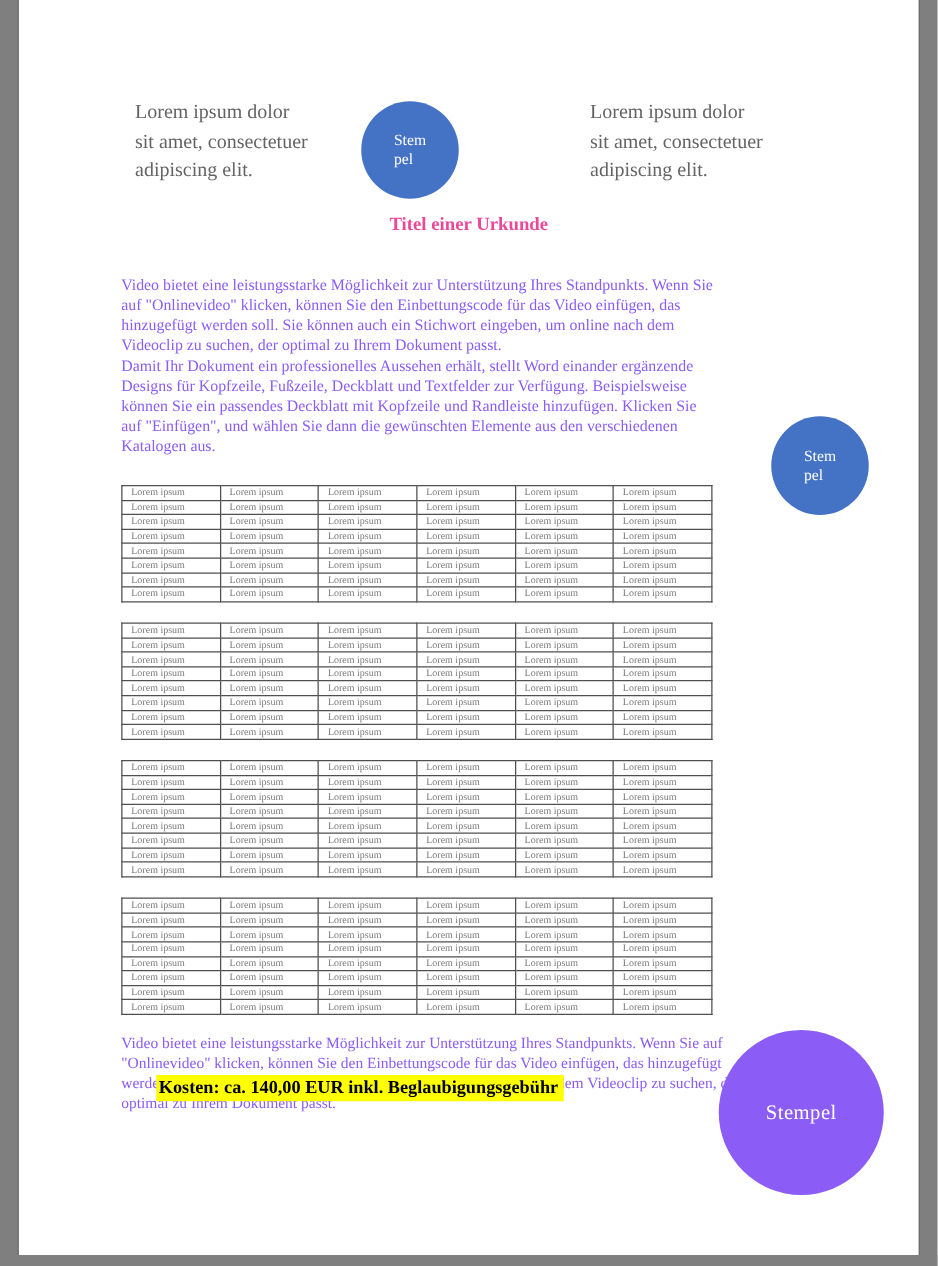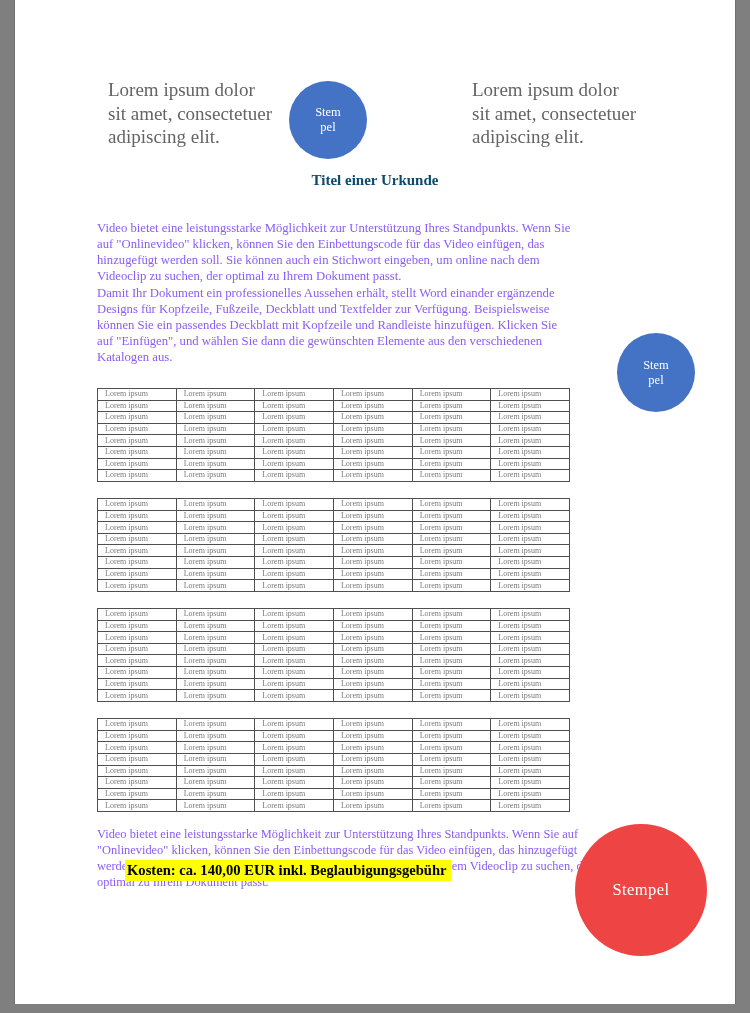--- a/index.html
+++ b/index.html
@@ -9,39 +9,39 @@
     font-family:"Liberation Serif", serif;
   }
   #page{position:absolute;left:0;top:0;width:750px;height:1013px;background:#ffffff;}
   .edge{position:absolute;background:#7f7f7f;z-index:10;}
   #edge-left{left:0;top:0;width:14px;height:1013px;border-right:1px solid #6e6e6e;}
   #edge-right{left:735px;top:0;width:15px;height:1013px;border-left:1px solid #6e6e6e;}
   #edge-bottom{left:0;top:1004px;width:750px;height:9px;}
 
   .lorem-top{
     position:absolute;top:78px;width:220px;
-    font-size:19px;line-height:23.5px;color:#646464;
+    font-size:16px;line-height:23.5px;color:#646464;
     white-space:pre-line;z-index:1;
   }
   #lorem-left{left:108px;}
   #lorem-right{left:472px;}
 
   .stamp{
     position:absolute;border-radius:50%;
     display:flex;align-items:center;justify-content:center;
-    text-align:center;white-space:pre-line;z-index:5;
+    text-align:left;white-space:pre-line;z-index:5;
     background:#4472c4;color:#ffffff;
   }
   #stamp-top{left:289px;top:81px;width:78px;height:78px;font-size:12.5px;line-height:15px;}
   #stamp-mid{left:617px;top:333px;width:78px;height:79px;font-size:12.5px;line-height:15px;}
   #stamp-bottom{left:575px;top:824px;width:132px;height:132px;font-size:16.5px;letter-spacing:.4px;}
 
   #doc-title{
     position:absolute;left:0;top:172px;width:750px;text-align:center;
-    font-weight:bold;font-size:15px;color:#0c4a6e;z-index:1;
+    font-weight:bold;font-size:15px;color:#ec4899;z-index:1;
   }
   .bodytext{
     position:absolute;color:#8b5cf6;white-space:pre-line;z-index:1;
   }
   #intro{left:97px;top:220px;width:600px;font-size:12.7px;line-height:16.15px;}
   #closing{left:97px;top:826px;width:615px;font-size:12.4px;line-height:16px;}
 
   #tables{position:absolute;left:97px;top:388px;width:560px;z-index:1;}
   table.lorem{
     border-collapse:collapse;width:473px;margin:0 0 16.3px 0;table-layout:fixed;
@@ -367,19 +367,19 @@
   <div id="cost">
     <span style="background: rgb(255, 255, 0);">Kosten: ca. 140,00 EUR inkl. Beglaubigungsgebühr</span>
   </div>
 
   <div id="stamp-top" class="stamp" style="background: rgb(68, 114, 196); color: rgb(255, 255, 255);">Stem
 pel</div>
 
   <div id="stamp-mid" class="stamp" style="background: rgb(68, 114, 196); color: rgb(255, 255, 255);">Stem
 pel</div>
 
-  <div id="stamp-bottom" class="stamp" style="background: #ef4444; color: rgb(255, 255, 255);">Stempel</div>
+  <div id="stamp-bottom" class="stamp" style="background: #8b5cf6; color: rgb(255, 255, 255);">Stempel</div>
 
   <div id="edge-left" class="edge"></div>
   <div id="edge-right" class="edge"></div>
   <div id="edge-bottom" class="edge"></div>
 
 </div>
 
 </body></html>

